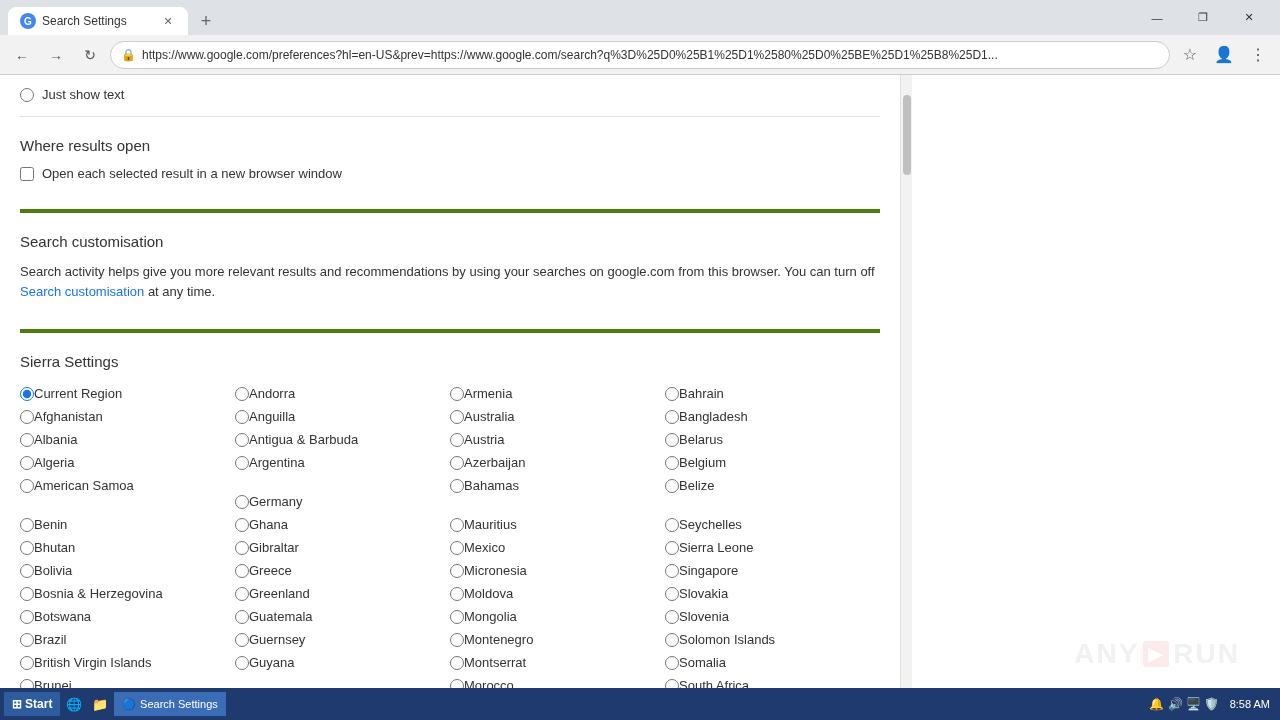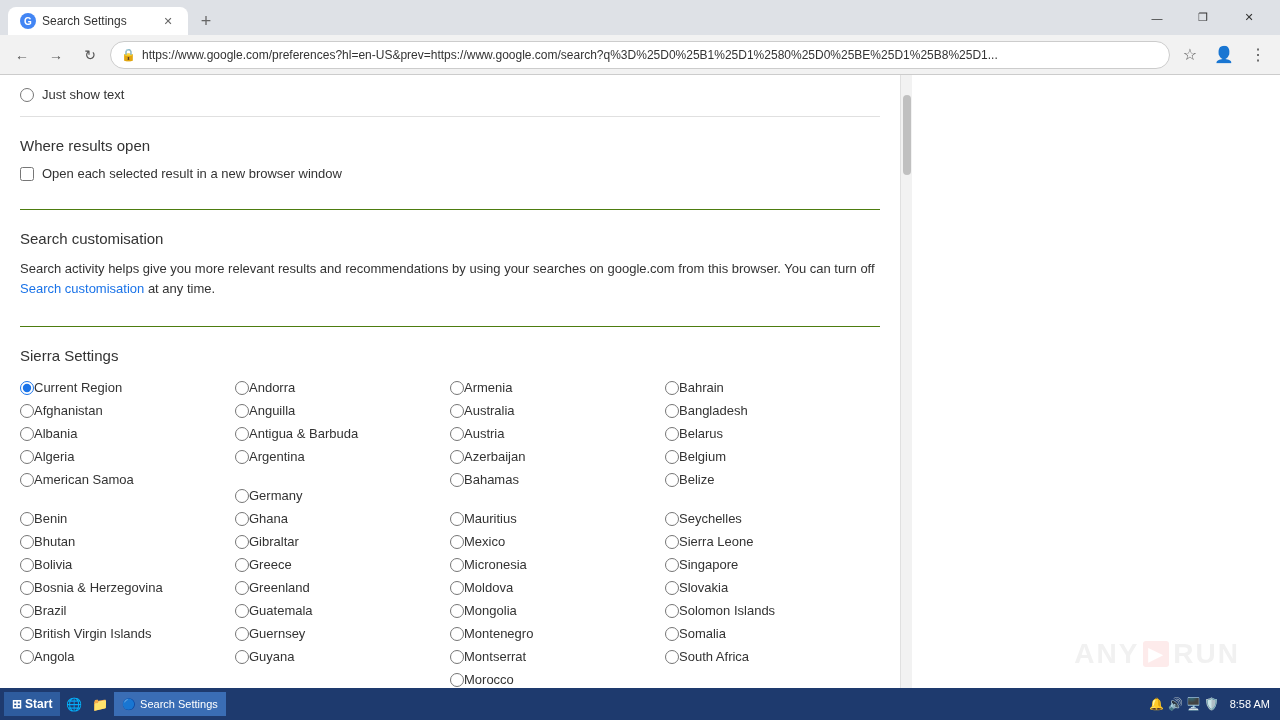--- a/index.html
+++ b/index.html
@@ -186,21 +186,21 @@
       border-radius: 4px;
       position: absolute;
       top: 20px;
       left: 2px;
       height: 80px;
     }
 
     
     .section {
       padding: 20px 0;
-      border-bottom: 1px solid #4d7c0f;
+      border-bottom: 4px solid #4d7c0f;
     }
     .section:last-child { border-bottom: none; }
 
     .section-title {
       font-size: 15px;
       color: #333;
       margin-bottom: 12px;
     }
 
     .radio-option, .checkbox-option {
@@ -423,29 +423,33 @@
               <div class="region-item">
                 <input type="radio" name="region" style="">
                 <span>Bolivia</span>
               </div>
               <div class="region-item">
                 <input type="radio" name="region" style="">
                 <span>Bosnia &amp; Herzegovina</span>
               </div>
               <div class="region-item">
                 <input type="radio" name="region" style="">
+                <span>Botswana</span>
+              </div>
+              <div class="region-item">
+                <input type="radio" name="region" style="">
                 <span>Brazil</span>
               </div>
               <div class="region-item">
                 <input type="radio" name="region" style="">
                 <span>British Virgin Islands</span>
               </div>
               <div class="region-item">
                 <input type="radio" name="region" style="">
-                <span>Angola</span>
+                <span>Brunei</span>
               </div>
             </div>
 
           <div class="region-col" id="col2">
               <div class="region-item">
                 <input type="radio" name="region" style="">
                 <span>Andorra</span>
               </div>
               <div class="region-item">
                 <input type="radio" name="region" style="">
@@ -580,20 +584,24 @@
                 <input type="radio" name="region" style="">
                 <span>Sierra Leone</span>
               </div>
               <div class="region-item">
                 <input type="radio" name="region" style="">
                 <span>Singapore</span>
               </div>
               <div class="region-item">
                 <input type="radio" name="region" style="">
                 <span>Slovakia</span>
+              </div>
+              <div class="region-item">
+                <input type="radio" name="region" style="">
+                <span>Slovenia</span>
               </div>
               <div class="region-item">
                 <input type="radio" name="region" style="">
                 <span>Solomon Islands</span>
               </div>
               <div class="region-item">
                 <input type="radio" name="region" style="">
                 <span>Somalia</span>
               </div>
               <div class="region-item">

